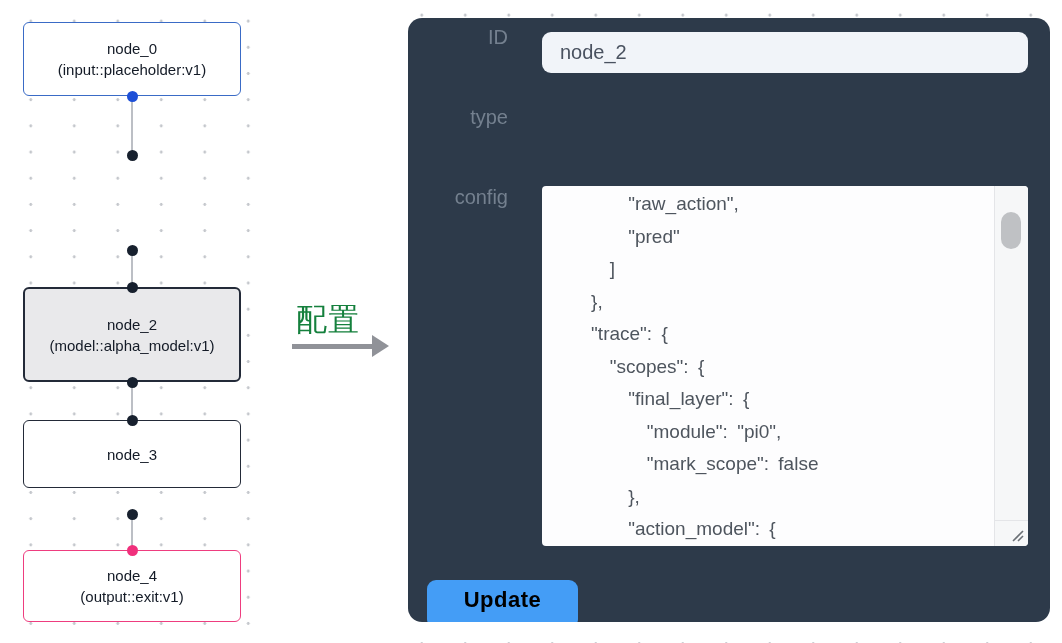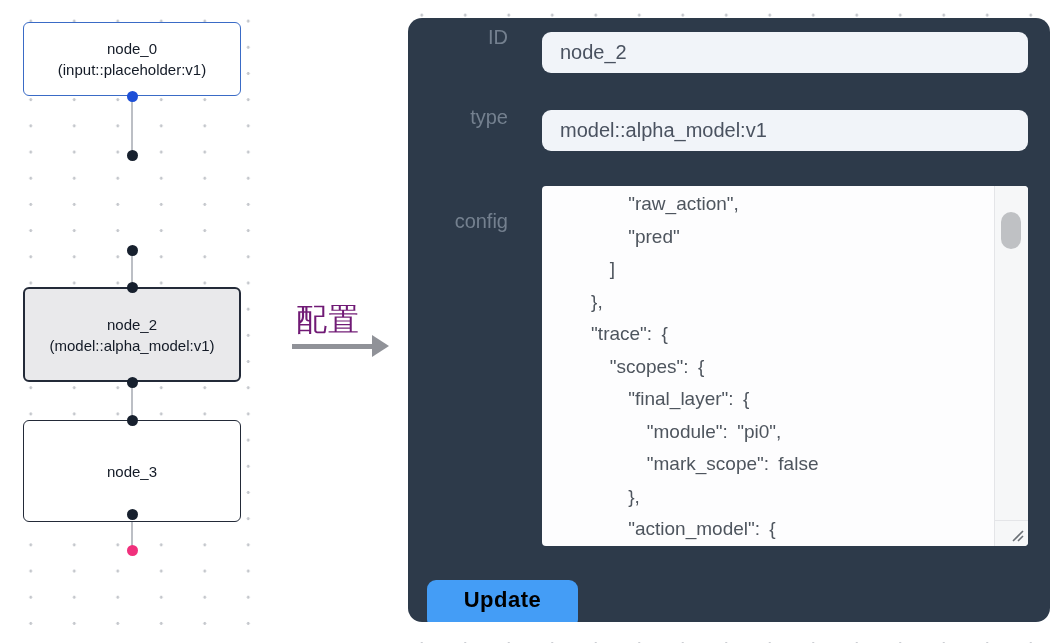--- a/index.html
+++ b/index.html
@@ -18,51 +18,51 @@
   .node { position:absolute; left:23px; width:218px; background:#fff;
     border:1.5px solid #232a38; border-radius:6px;
     display:flex; flex-direction:column; align-items:center; justify-content:center;
     text-align:center; font-size:15px; line-height:21px; color:#131a26;
     padding:4px 6px; word-break:break-all; }
   .node .nt { width:100%; }
   .node .ns { width:100%; }
   .n0 { top:22px;  height:74px; border-color:#3a6bc6; }
   .n1 { top:155px; height:95px; }
   .n2 { top:287px; height:95px; background:#e9e9eb; border-width:2px; }
-  .n3 { top:420px; height:102px; }
+  .n3 { top:420px; height:68px; }
   .n4 { top:550px; height:72px; border-color:#ee3d7f; }
 
   .edge { position:absolute; left:131px; width:2px; background:#bcbfc5; }
   .e0 { top:96px;  height:59px; }
   .e1 { top:250px; height:37px; }
   .e2 { top:382px; height:38px; }
   .e3 { top:514px; height:36px; }
 
   .port { position:absolute; left:127px; width:11px; height:11px; border-radius:50%;
     background:#17202e; }
   .p-blue { background:#1d4fd7; }
   .p-pink { background:#f0307c; }
 
   
   .cfg-label { position:absolute; left:296px; top:299px; font-size:31px;
-    color:#701a75; letter-spacing:1px; }
+    color:#15803d; letter-spacing:1px; }
   .arrow-line { position:absolute; left:292px; top:344px; width:82px; height:5px;
     background:#909298; }
   .arrow-head { position:absolute; left:372px; top:335px; width:0; height:0;
     border-top:11px solid rgba(0,0,0,0); border-bottom:11px solid rgba(0,0,0,0);
     border-left:17px solid #909298; }
 
   
   .panel { position:absolute; left:408px; top:18px; width:642px; height:604px;
     background:#2d3a4a; border-radius:14px; overflow:hidden; }
   .flabel { position:absolute; left:0; width:100px; text-align:right;
     font-size:20px; color:#74808f; }
   .l-id     { top:8px; }
   .l-type   { top:88px; }
-  .l-config { top:192px; }
+  .l-config { top:168px; }
   .field { position:absolute; left:134px; width:486px; height:41px;
     background:#f1f4f9; border:none; outline:none; border-radius:9px;
     font-family:"Liberation Sans","DejaVu Sans",sans-serif;
     font-size:20px; color:#4a5260; padding:0 18px; }
   .f-id   { top:14px; }
   .f-type { top:92px; }
 
   .ta { position:absolute; left:134px; top:168px; width:486px; height:360px;
     background:#fdfdfe; border-radius:4px; overflow:hidden; }
   .ta .code { position:absolute; left:0; top:0; right:34px; bottom:0;
@@ -99,40 +99,43 @@
     <div class="nt">node_0</div>
     <div class="ns">(input::placeholder:v1)</div>
   </div>
   <div class="node n2">
     <div class="nt">node_2</div>
     <div class="ns">(model::alpha_model:v1)</div>
   </div>
   <div class="node n3">
     <div class="nt">node_3</div>
   </div>
+  <div class="node n4">
+    <div class="nt">node_4</div>
+    <div class="ns">(output::exit:v1)</div>
+  </div>
 
   <span class="port p-blue" style="top:91px"></span>
   <span class="port" style="top:150px"></span>
   <span class="port" style="top:245px"></span>
   <span class="port" style="top:282px"></span>
   <span class="port" style="top:377px"></span>
   <span class="port" style="top:415px"></span>
   <span class="port" style="top:509px"></span>
   <span class="port p-pink" style="top:545px"></span>
 
   <div class="cfg-label">配置</div>
   <div class="arrow-line"></div>
   <div class="arrow-head"></div>
 
   <div class="panel">
     <div class="flabel l-id">ID</div>
     <input class="field f-id" value="node_2" style="">
 
     <div class="flabel l-type">type</div>
-    <input class="field f-type" value="model::alpha_model:v1" style="">
 
     <div class="flabel l-config">config</div>
     <div class="ta">
       <div class="code">        "raw_action",
         "pred"
       ]
     },
     "trace": {
       "scopes": {
         "final_layer": {

